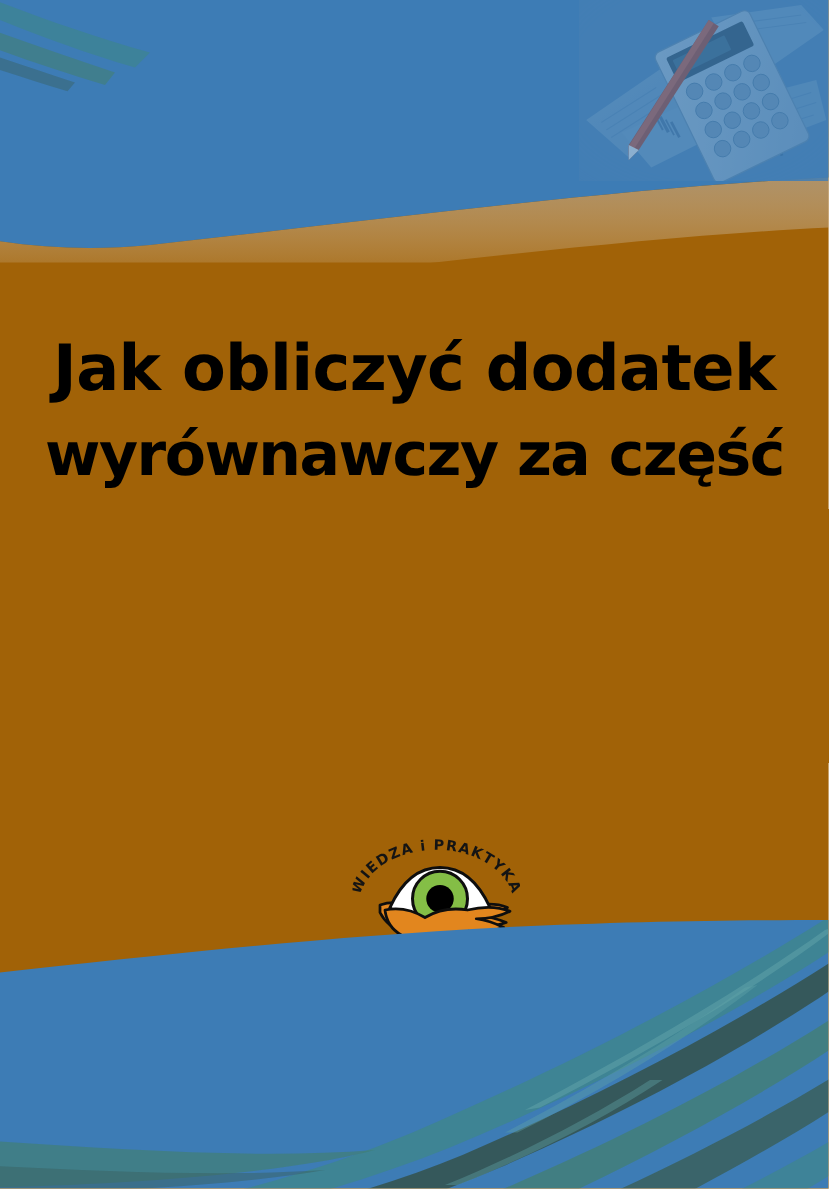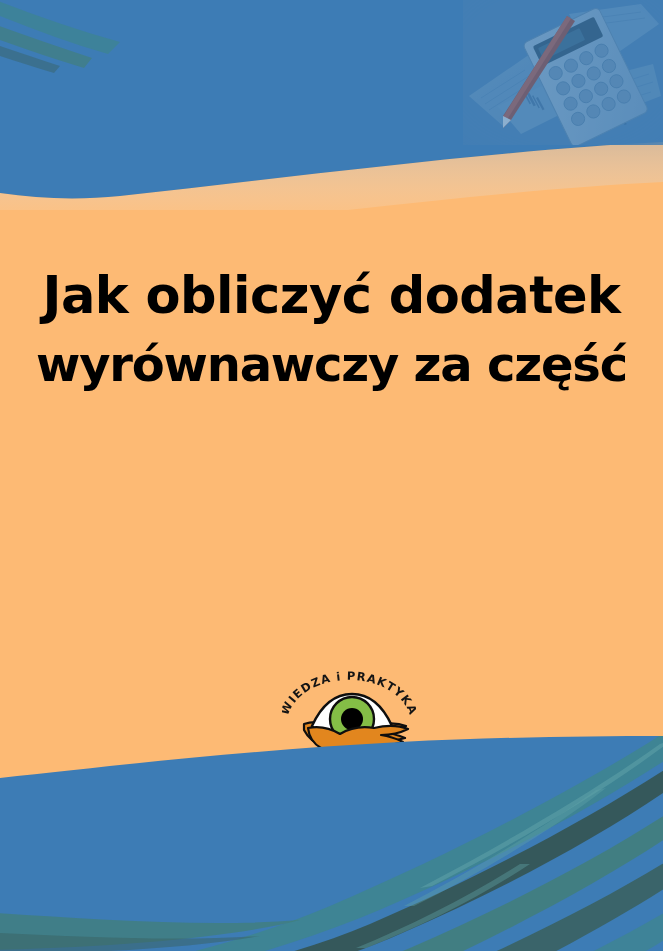--- a/index.html
+++ b/index.html
@@ -10,21 +10,21 @@
   }
   body {
     font-family: "Liberation Sans", sans-serif;
   }
 
   .page {
     position: relative;
     width: 663px;
     height: 951px;
     overflow: hidden;
-    background: #fdba74;
+    background: #a16207;
   }
 
   
   .top-band {
     position: absolute;
     left: 0;
     top: 0;
     width: 663px;
     height: 210px;
     overflow: hidden;

